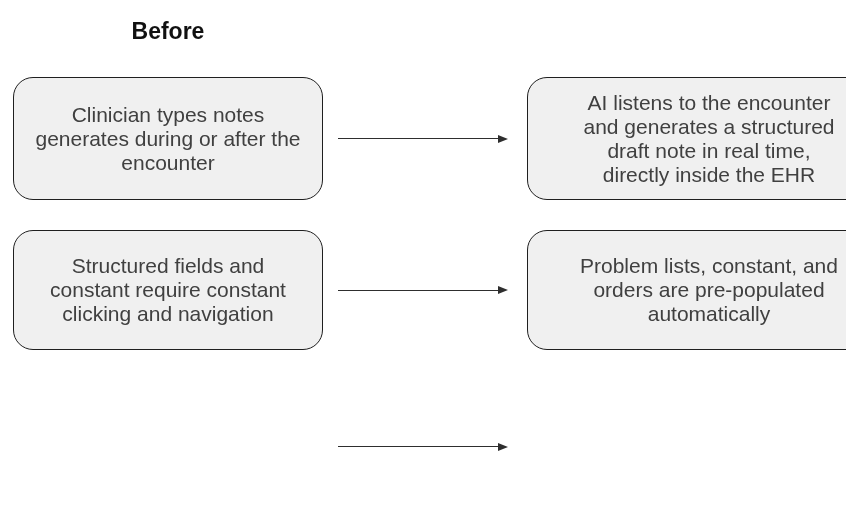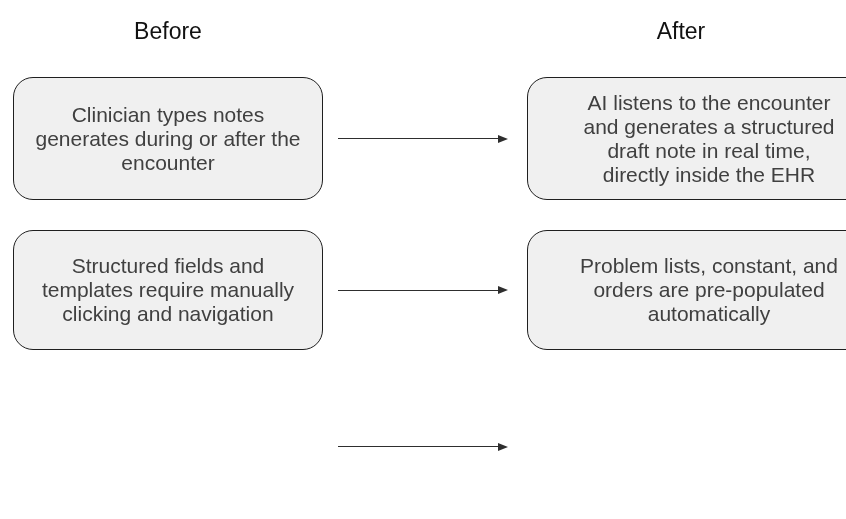--- a/index.html
+++ b/index.html
@@ -19,21 +19,21 @@
     position: relative;
     width: 846px;
     height: 519px;
     background: var(--bg);
     overflow: hidden;
   }
   .col-header {
     position: absolute;
     top: 16px;
     font-size: 23px;
-    font-weight: 400;
+    font-weight: 700;
     line-height: 30px;
     color: var(--header-text);
     text-align: center;
   }
   .col-header.before { left: 13px;  width: 310px; }
   .col-header.after  { left: 527px; width: 308px; }
 
   .row { position: absolute; left: 0; width: 846px; }
   .row-1 { top: 77px;  height: 123px; }
   .row-2 { top: 230px; height: 120px; }
@@ -83,21 +83,20 @@
     border-top: 4.5px solid transparent;
     border-bottom: 4.5px solid transparent;
   }
 </style>
 </head>
 <body>
 
 <div class="stage">
 
   <div class="col-header before">Before</div>
-  <div class="col-header after">After</div>
 
   <div class="row row-1">
     <div class="box left">
       <span class="box-text">Clinician types notes
 generates during or after the
 encounter</span>
     </div>
     <div class="arrow">
       <span class="arrow-line"></span>
       <span class="arrow-head"></span>
@@ -106,21 +105,21 @@
       <span class="box-text">AI listens to the encounter
 and generates a structured
 draft note in real time,
 directly inside the EHR</span>
     </div>
   </div>
 
   <div class="row row-2">
     <div class="box left">
       <span class="box-text">Structured fields and
-templates require manually
+constant require constant
 clicking and navigation</span>
     </div>
     <div class="arrow">
       <span class="arrow-line"></span>
       <span class="arrow-head"></span>
     </div>
     <div class="box right">
       <span class="box-text">Problem lists, constant, and
 orders are pre-populated
 automatically</span>

